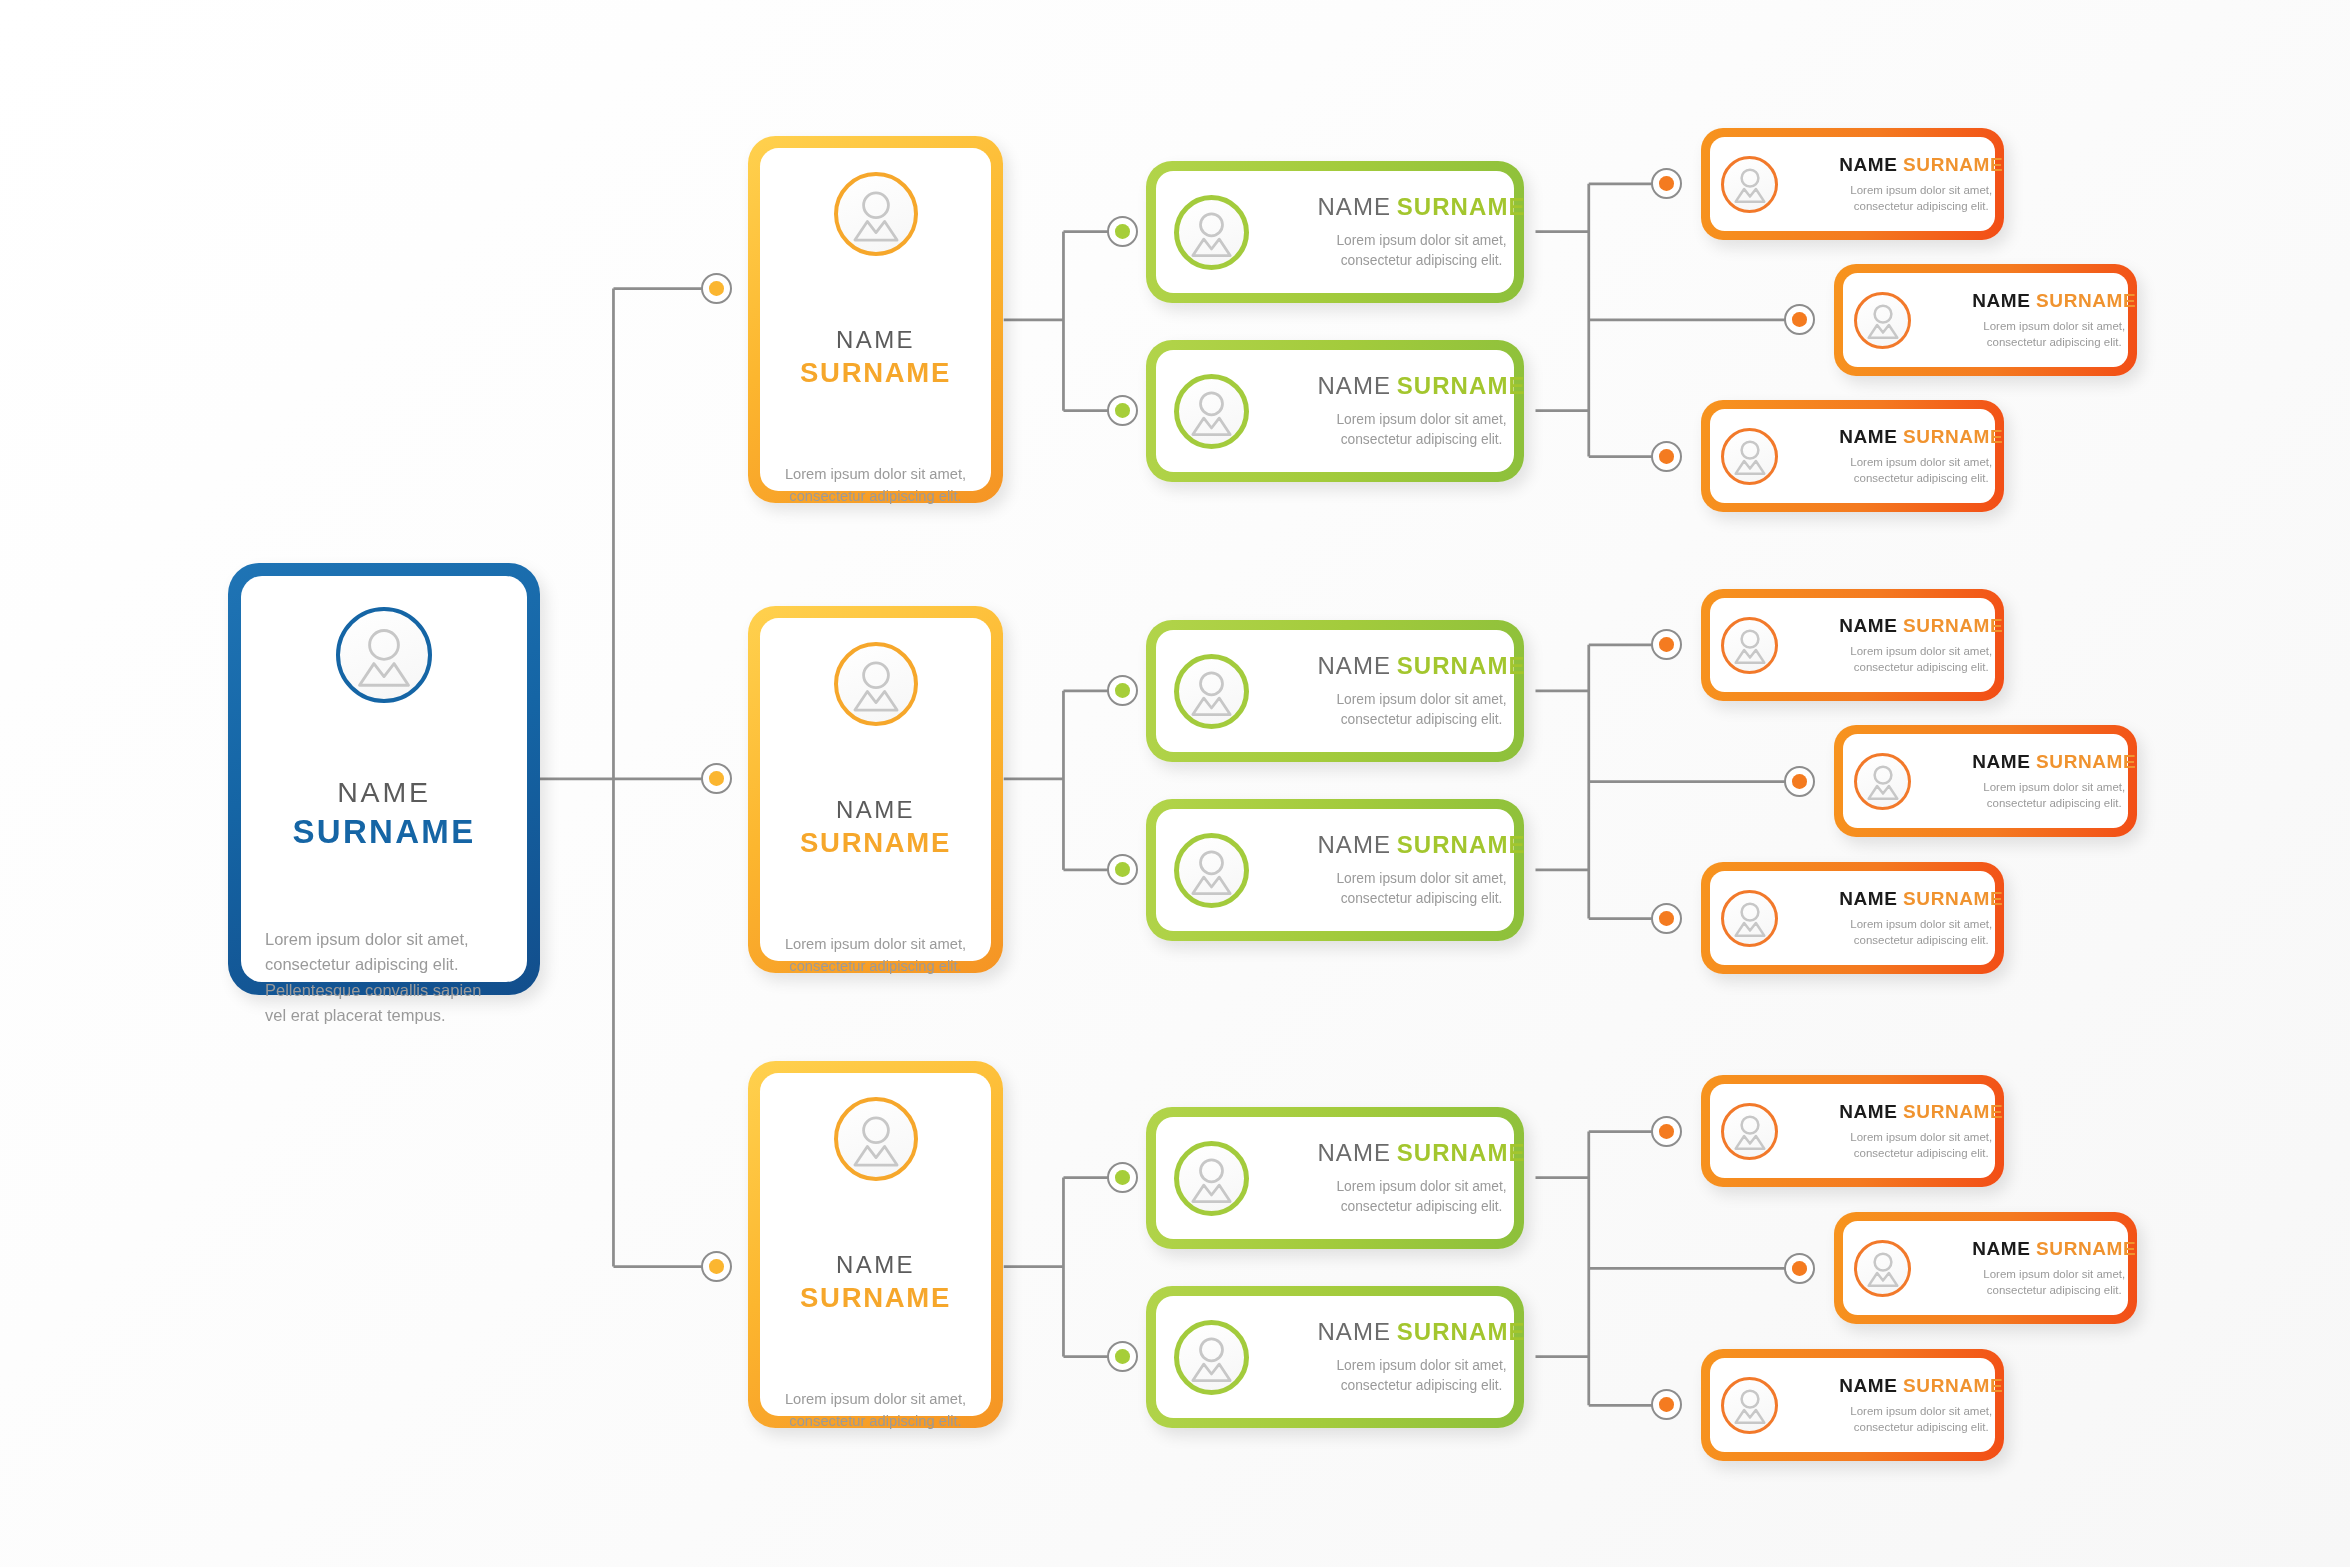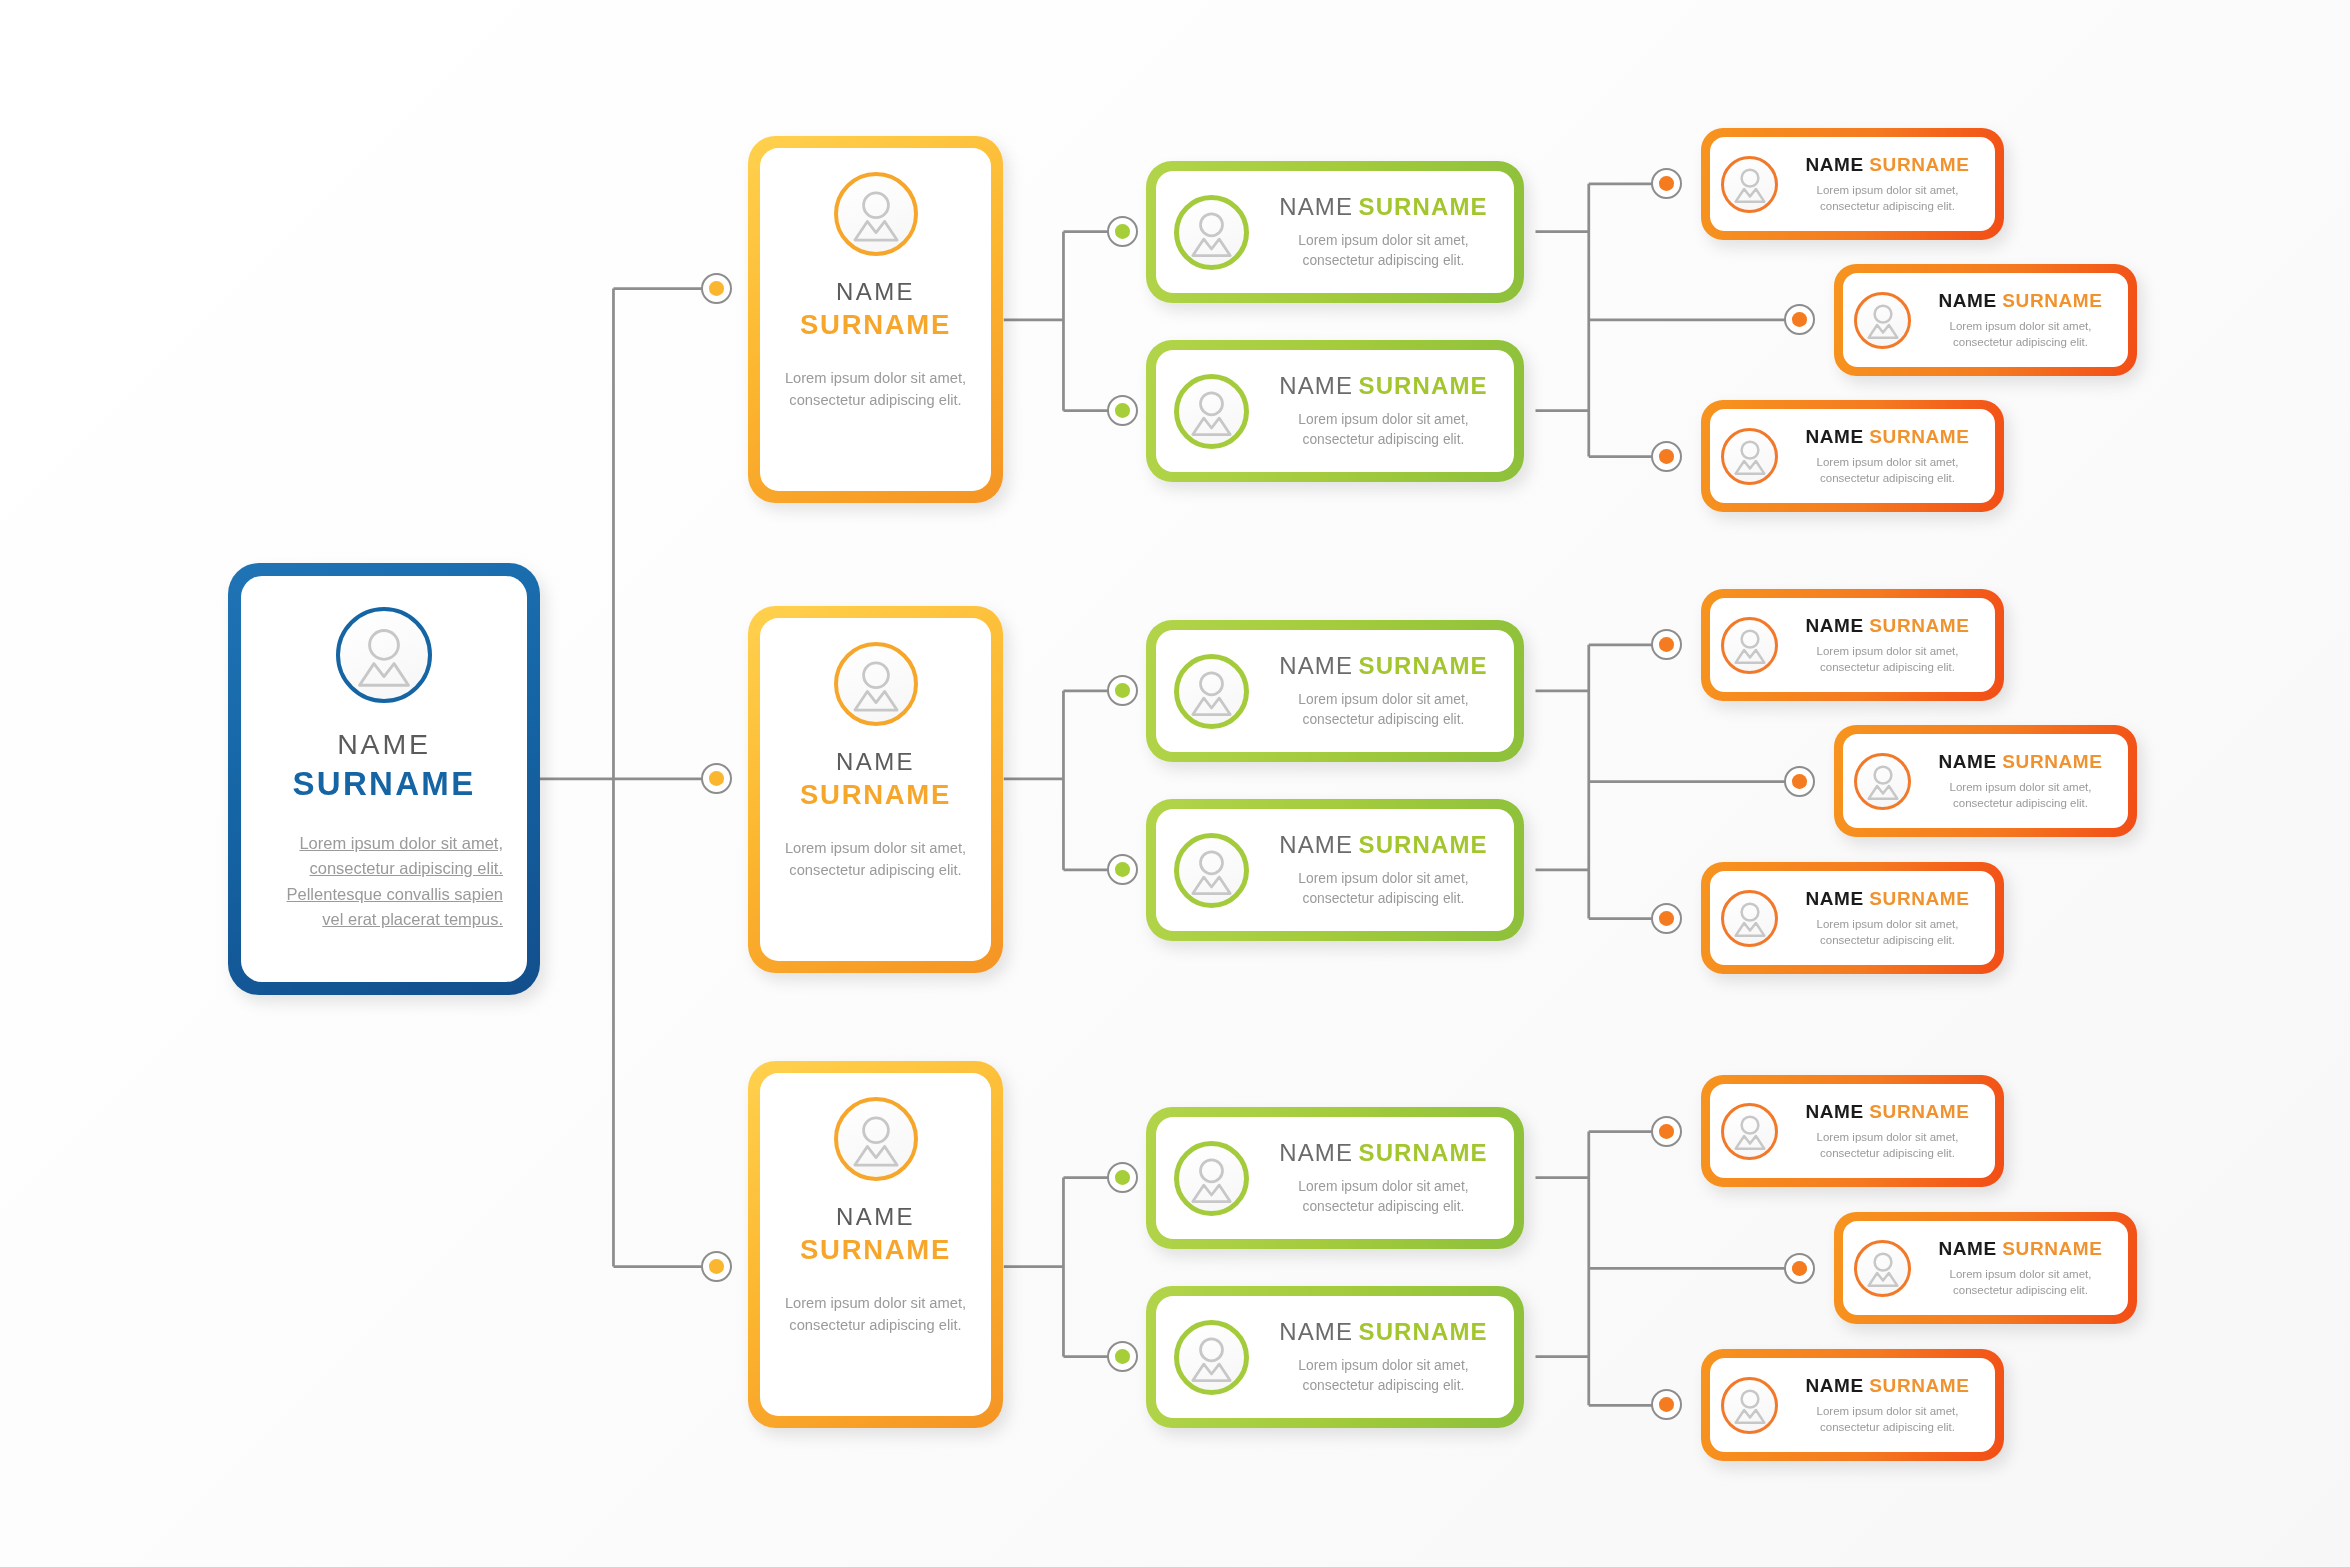--- a/index.html
+++ b/index.html
@@ -34,20 +34,21 @@
     box-shadow:5.5px 7.3px 14.7px rgba(0,0,0,.10);
     box-sizing:border-box;
     padding:10px;
   }
   .card .inner{
     width:100%;height:100%;
     background:#ffffff;
     border-radius:15.6px;
     box-sizing:border-box;
     display:flex;
+    gap:48px;
   }
 
   
   .card.root{
     width:312px;height:432px;
     background:linear-gradient(160deg,#1f74b5 0%,#1565a5 45%,#124e8c 100%);
     border-radius:31px;padding:13px;
   }
   .card.root .inner{
     border-radius:21px;
@@ -99,21 +100,21 @@
   .av-root{width:96px;height:96px;border:4.6px solid #1565a5;}
   .av-l2  {width:84px;height:84px;border:4.6px solid #f6a72b;}
   .av-l3  {width:75px;height:75px;border:5.5px solid #a3cb3c;}
   .av-l4  {width:57px;height:57px;border:3.7px solid #f2792a;}
 
   
   .name-block{text-align:center;}
 
   .t-name-root{font-size:28.5px;letter-spacing:2.8px;color:#5b5b5b;font-weight:300;line-height:1.25;}
   .t-sur-root {font-size:33px;letter-spacing:2.3px;color:#1565a5;font-weight:700;line-height:1.25;}
-  .t-desc-root{font-size:16.5px;color:#9a9a9a;line-height:1.52;font-weight:300;margin-top:27.5px;text-align:right;text-decoration:underline;}
+  .t-desc-root{font-size:16.5px;color:#9a9a9a;line-height:1.52;font-weight:300;margin-top:27.5px;text-align:left;}
 
   .t-name-l2{font-size:24px;letter-spacing:2.4px;color:#5b5b5b;font-weight:300;line-height:1.3;}
   .t-sur-l2 {font-size:27.5px;letter-spacing:1.7px;color:#f6a72b;font-weight:700;line-height:1.3;}
   .t-desc-l2{font-size:14.7px;color:#9a9a9a;line-height:1.5;font-weight:300;margin-top:24px;text-align:center;}
 
   .t-head-l3{font-size:24px;letter-spacing:1.1px;line-height:1.2;white-space:nowrap;}
   .t-head-l3 .n{color:#6b6b6b;font-weight:300;}
   .t-head-l3 .s{color:#a3c62e;font-weight:700;margin-left:5.5px;}
   .t-desc-l3{font-size:13.8px;color:#9a9a9a;line-height:1.45;font-weight:300;margin-top:8.3px;}
 

